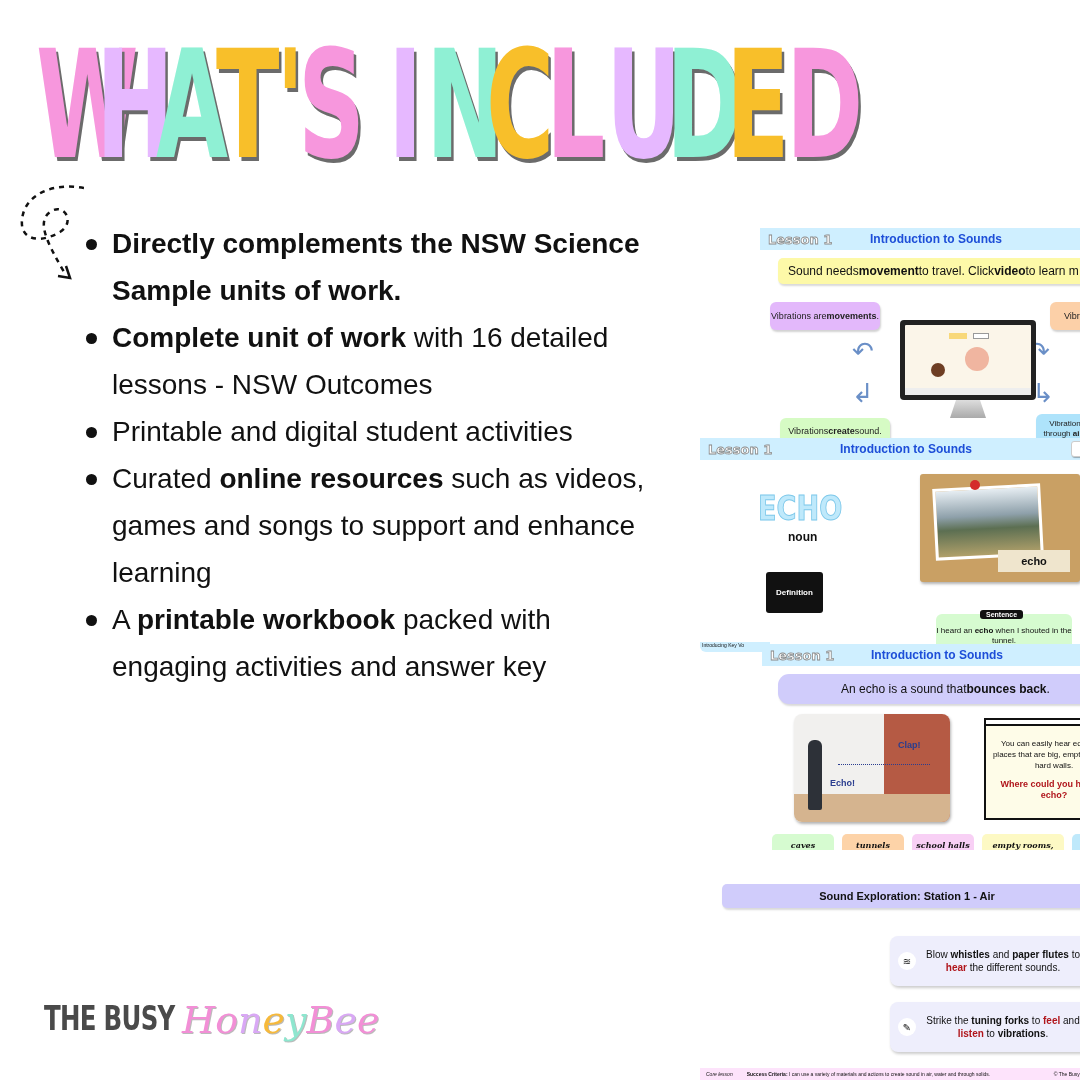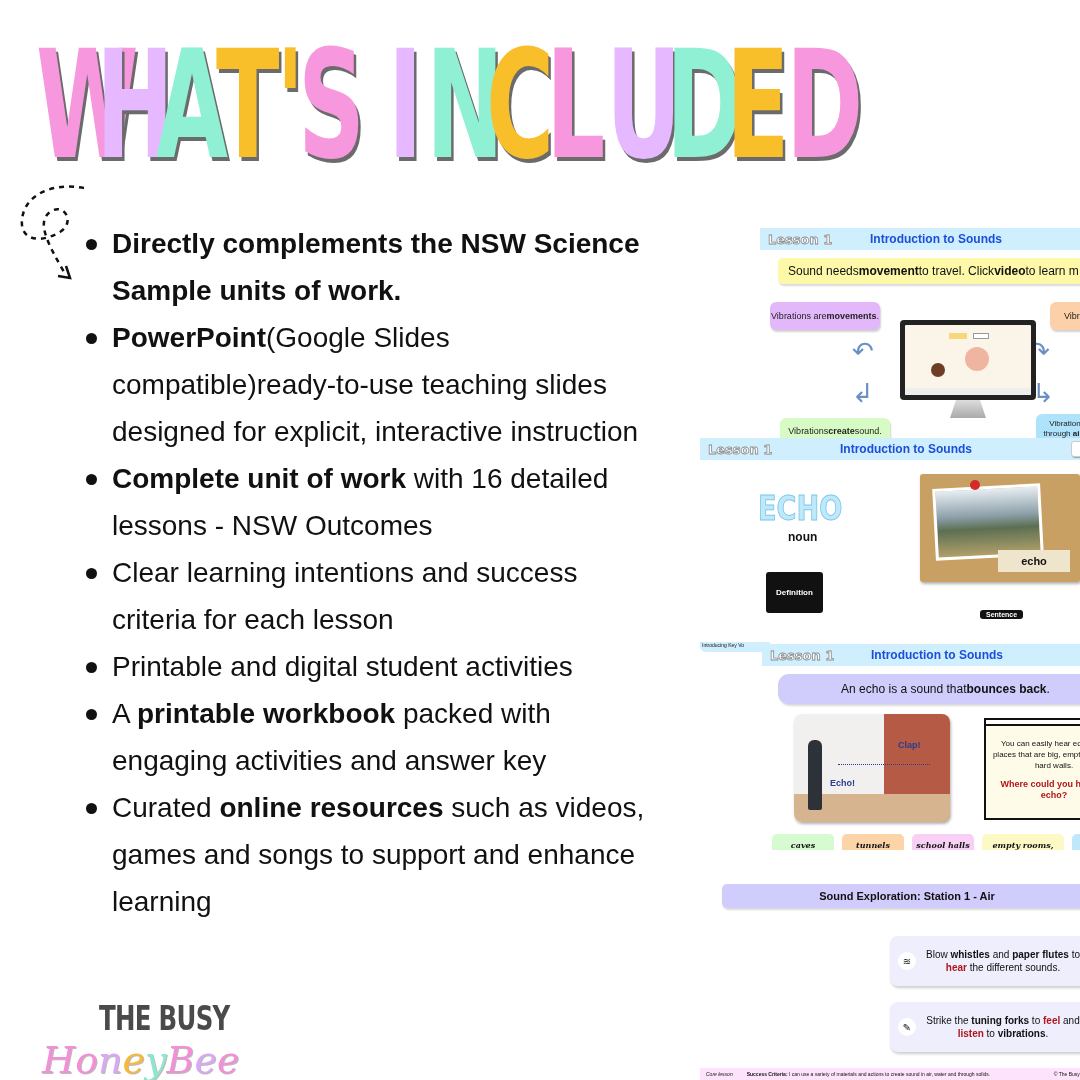--- a/index.html
+++ b/index.html
@@ -29,21 +29,21 @@
     font-size: 28px; line-height: 47px; color: #111;
     font-family: "Liberation Sans", sans-serif;
   }
   .features li::before {
     content: ""; position: absolute; left: 2px; top: 19px; width: 11px; height: 11px;
     border-radius: 50%; background: #111;
   }
   .features b { font-weight: 700; }
 
   
-  .logo { position: absolute; left: 44px; top: 998px; height: 60px; display: flex; align-items: flex-end; flex-direction: column; }
+  .logo { position: absolute; left: 44px; top: 998px; height: 60px; display: flex; align-items: flex-start; }
   .logo-main {
     font-family: "DejaVu Sans", sans-serif; font-weight: 900; font-size: 34px; color: #4a4a4a;
     transform: scaleX(0.72); transform-origin: left center; letter-spacing: -1px; width: 140px; white-space: nowrap;
   }
   .logo-script {
     font-family: "DejaVu Serif", serif; font-style: italic; font-size: 38px; margin-left: -2px;
     text-shadow: 1px 1px 0 #bbb;
   }
 
   
@@ -135,26 +135,24 @@
     <span style="color: rgb(247, 151, 221);">D</span>
   </div>
 
 <svg class="deco-arrow" viewBox="0 0 70 110">
   <path d="M70 8 C40 2, 10 14, 8 40 C6 60, 26 64, 46 52 C62 42, 50 22, 36 32 C22 42, 34 64, 50 92" fill="none" stroke="#111" stroke-width="2.5" stroke-dasharray="5 5"></path>
   <path d="M44 96 L56 98 L52 86" fill="none" stroke="#111" stroke-width="2.5"></path>
 </svg>
 
 <ul class="features" id="features">
     <li><b>Directly complements the NSW Science Sample units of work.</b></li>
-    <li><b>PowerPoint</b><span>(Google Slides compatible)ready-to-use teaching slides designed for explicit, interactive instruction</span></li>
     <li><b>Complete unit of work</b><span> with 16 detailed lessons - NSW Outcomes</span></li>
-    <li><span>Clear learning intentions and success criteria for each lesson</span></li>
     <li><span>Printable and digital student activities</span></li>
+    <li><span>Curated </span><b>online resources</b><span> such as videos, games and songs to support and enhance learning</span></li>
     <li><span>A </span><b>printable workbook</b><span> packed with engaging activities and answer key</span></li>
-    <li><span>Curated </span><b>online resources</b><span> such as videos, games and songs to support and enhance learning</span></li>
   </ul>
 
 <div class="logo">
   <span class="logo-main">THE BUSY</span>
   <span class="logo-script" id="logo-script"><span style="color: rgb(242, 143, 214);">H</span><span style="color: rgb(242, 143, 214);">o</span><span style="color: rgb(217, 168, 245);">n</span><span style="color: rgb(246, 185, 59);">e</span><span style="color: rgb(142, 230, 207);">y</span><span style="color: rgb(242, 143, 214);">B</span><span style="color: rgb(217, 168, 245);">e</span><span style="color: rgb(242, 143, 214);">e</span></span>
 </div>
 
 <div class="slides">
 
   <div class="slide" id="s1">
@@ -209,20 +207,23 @@
       <span class="tag-btn" style="right:6px;">I Do</span>
     </div>
     <div class="echo-word">ECHO</div>
     <div class="noun">noun</div>
     <div class="cork">
       <div class="photo"></div>
       <div class="pin"></div>
       <div class="photo-label">echo</div>
     </div>
     <div class="pill" style="left:66px;top:134px;">Definition</div>
+    <div class="sentence-card">
+      <span>I heard an </span><b>echo</b><span> when I shouted in the tunnel.</span>
+    </div>
     <div class="pill" style="left:280px;top:172px;font-size:7px;padding:1px 6px;">Sentence</div>
     <div style="position:absolute;left:0;bottom:0;width:70px;height:10px;background:#cfefff;font-size:5px;padding-left:2px;border-radius:0 0 0 6px;">Introducing Key Vo</div>
   </div>
 
   <div class="slide" id="s3">
     <div class="slide-bar">
       <span class="lesson-tag">Lesson 1</span>
       <span class="bar-title">Introduction to Sounds</span>
     </div>
     <div class="purple-band">

